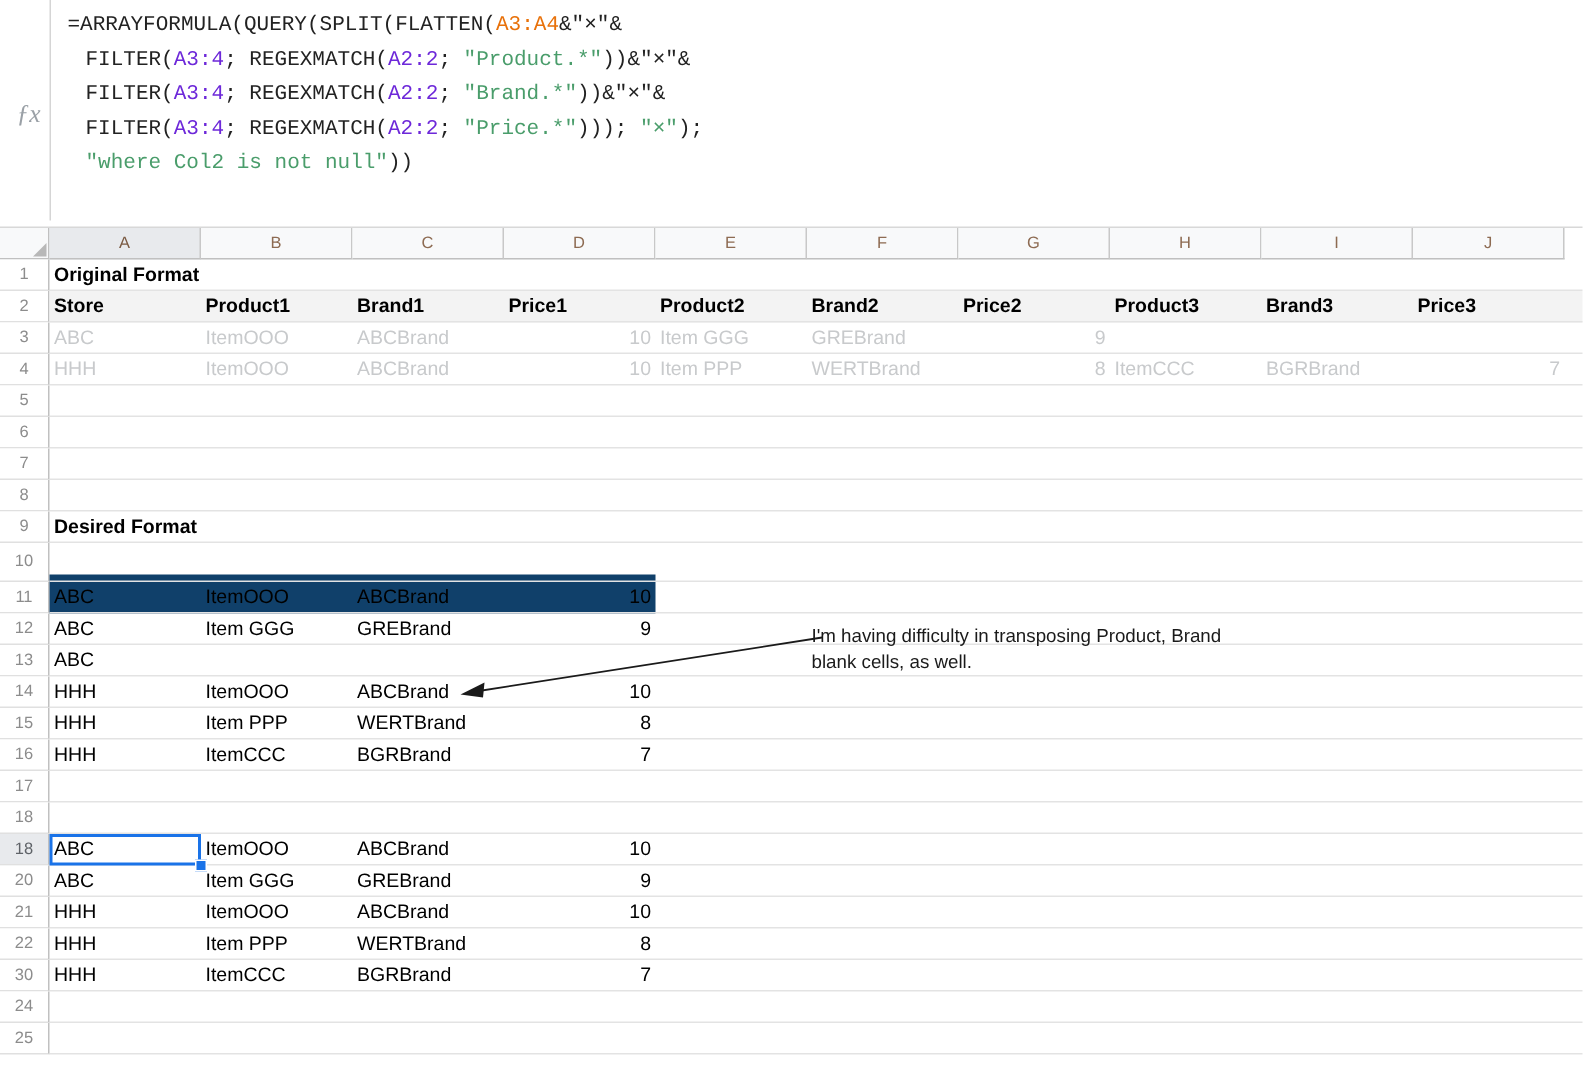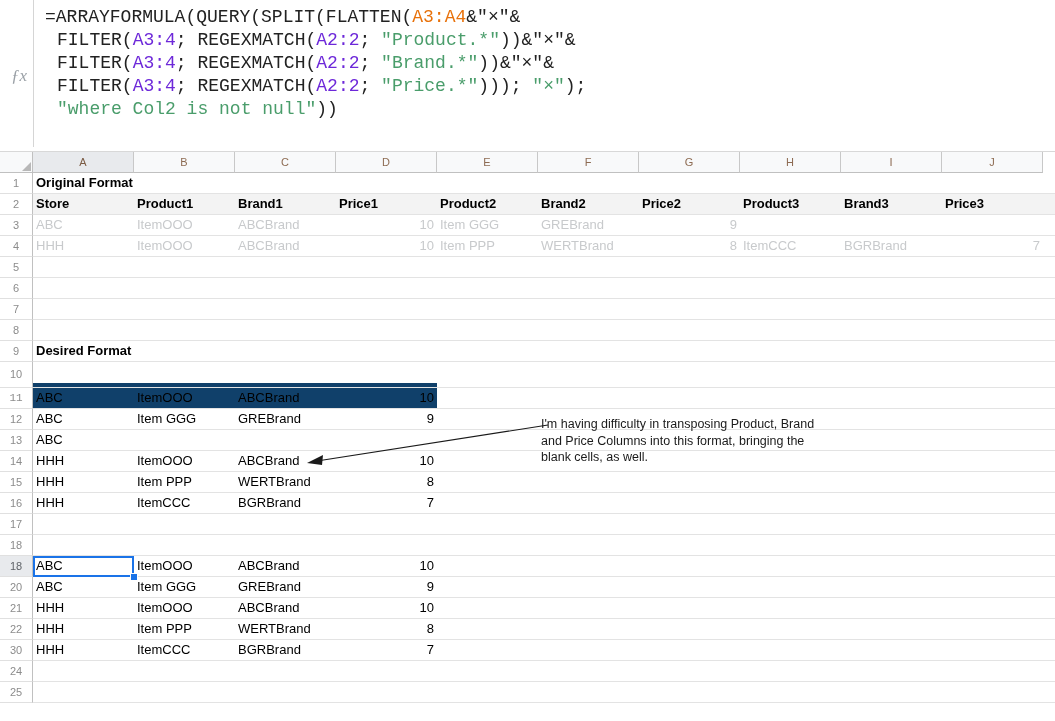--- a/index.html
+++ b/index.html
@@ -45,21 +45,21 @@
     width: 1px;
     height: 147px;
     background: #d5d5d5;
   }
   #formula-content {
     position: absolute;
     left: 45px;
     top: 6px;
     right: 4px;
     font-family: "Liberation Mono", monospace;
-    font-size: 18px;
+    font-size: 14px;
     line-height: 23px;
     color: #222222;
     white-space: pre;
   }
   .fl { display: block; }
   .fl.ind { padding-left: 12px; }
   .tok-ref-a { color: #e8710a; }
   .tok-ref-b { color: #6d28d9; }
   .tok-str { color: #4a9d6b; }
   .tok-plain { color: #222222; }
@@ -240,21 +240,21 @@
       <div class="rowhdr" style="top: 0px; height: 21px; line-height: 20px;">1</div>
       <div class="rowhdr" style="top: 21px; height: 21px; line-height: 20px;">2</div>
       <div class="rowhdr" style="top: 42px; height: 21px; line-height: 20px;">3</div>
       <div class="rowhdr" style="top: 63px; height: 21px; line-height: 20px;">4</div>
       <div class="rowhdr" style="top: 84px; height: 21px; line-height: 20px;">5</div>
       <div class="rowhdr" style="top: 105px; height: 21px; line-height: 20px;">6</div>
       <div class="rowhdr" style="top: 126px; height: 21px; line-height: 20px;">7</div>
       <div class="rowhdr" style="top: 147px; height: 21px; line-height: 20px;">8</div>
       <div class="rowhdr" style="top: 168px; height: 21px; line-height: 20px;">9</div>
       <div class="rowhdr" style="top: 189px; height: 26px; line-height: 25px;">10</div>
-      <div class="rowhdr" style="top: 215px; height: 21px; line-height: 20px; font-family: Liberation Mono, monospace;">11</div>
+      <div class="rowhdr" style="top: 215px; height: 21px; line-height: 20px;">11</div>
       <div class="rowhdr" style="top: 236px; height: 21px; line-height: 20px;">12</div>
       <div class="rowhdr" style="top: 257px; height: 21px; line-height: 20px;">13</div>
       <div class="rowhdr" style="top: 278px; height: 21px; line-height: 20px;">14</div>
       <div class="rowhdr" style="top: 299px; height: 21px; line-height: 20px;">15</div>
       <div class="rowhdr" style="top: 320px; height: 21px; line-height: 20px;">16</div>
       <div class="rowhdr" style="top: 341px; height: 21px; line-height: 20px;">17</div>
       <div class="rowhdr" style="top: 362px; height: 21px; line-height: 20px; text-align: center;">18</div>
       <div class="rowhdr sel" style="top: 383px; height: 21px; line-height: 20px;">18</div>
       <div class="rowhdr" style="top: 404px; height: 21px; line-height: 20px;">20</div>
       <div class="rowhdr" style="top: 425px; height: 21px; line-height: 20px;">21</div>
@@ -369,21 +369,20 @@
         <div class="cell c-left" style="left: 101px; top: 467px; width: 101px; height: 21px; line-height: 19px;">ItemCCC</div>
         <div class="cell c-left" style="left: 202px; top: 467px; width: 101px; height: 21px; line-height: 19px;">BGRBrand</div>
         <div class="cell c-right" style="left: 303px; top: 467px; width: 101px; height: 21px; line-height: 19px;">7</div>
       </div>
 
     <div id="sel-box" style="left: 0px; top: 383px; width: 101px; height: 21px;"></div>
     <div id="sel-handle" style="left: 97px; top: 400px;"></div>
 
     <div id="annotation" style="left:508px; top:243px;">
       <div>I'm having difficulty in transposing Product, Brand</div>
-      <div>and Price Columns into this format, bringing the</div>
       <div>blank cells, as well.</div>
     </div>
 
     <svg id="arrow-svg" style="left:270px; top:240px;" width="250" height="60" viewBox="0 0 250 60">
       <line x1="245" y1="12" x2="14" y2="48" stroke="#1a1a1a" stroke-width="1.2"></line>
       <polygon points="4,50 20,42 19,52" fill="#1a1a1a"></polygon>
     </svg>
   </div>
 </div>
 

